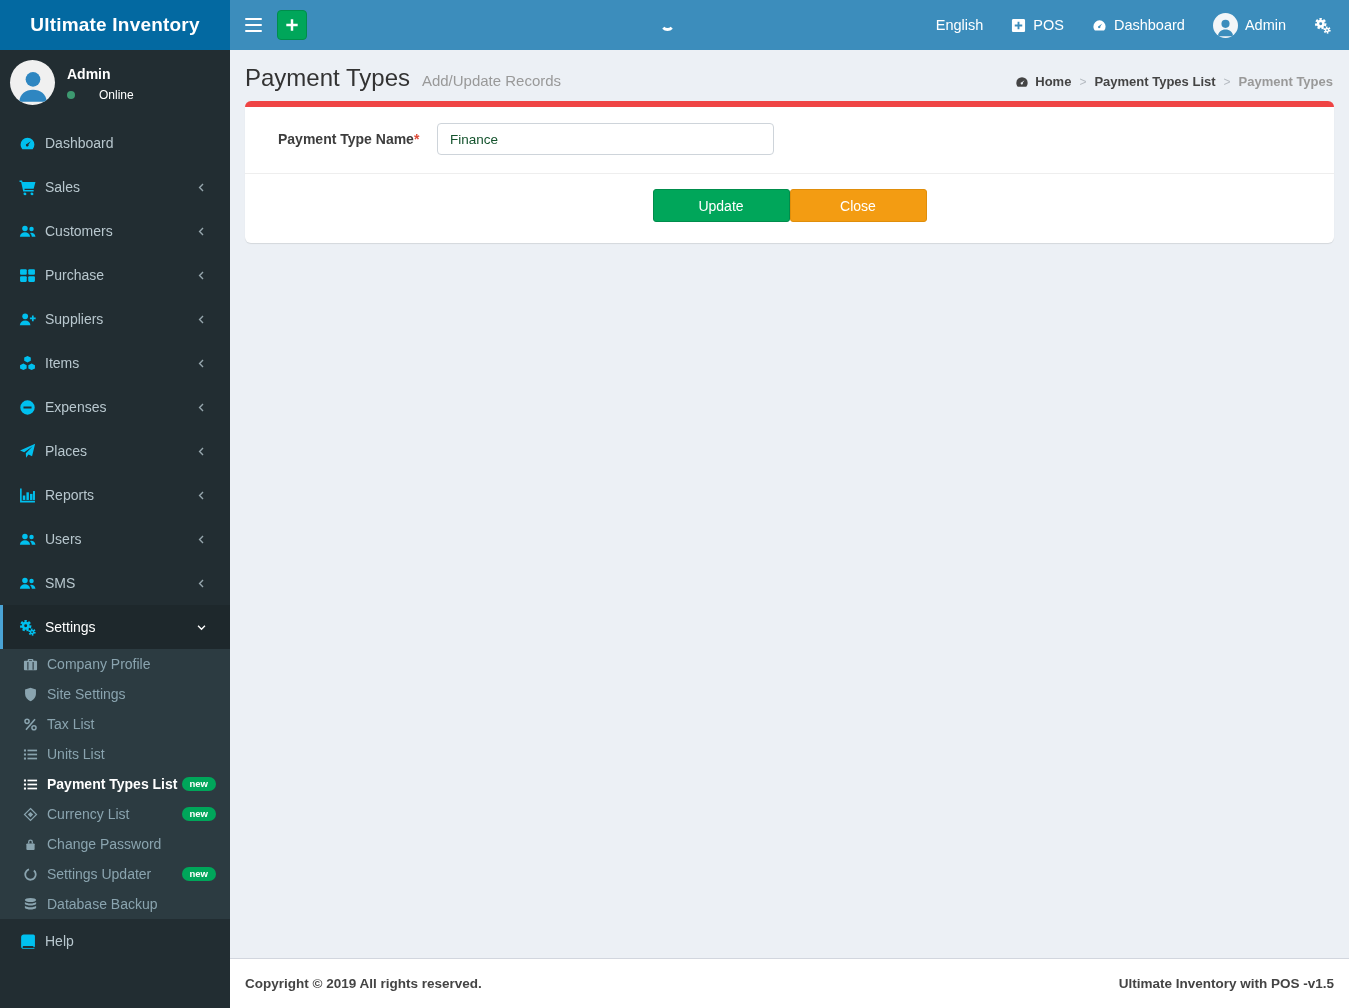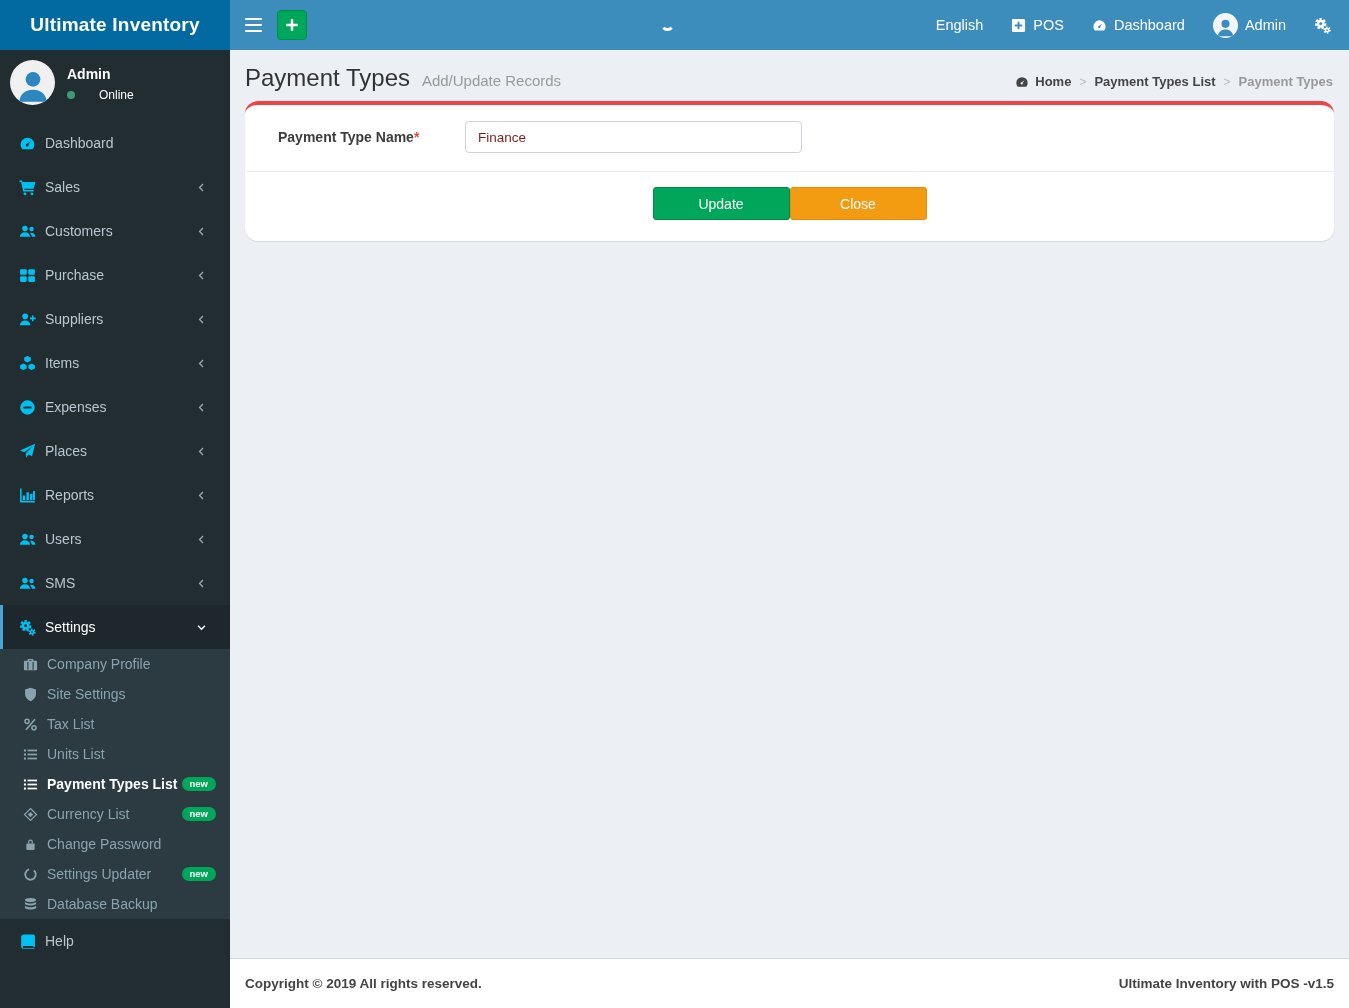--- a/index.html
+++ b/index.html
@@ -69,30 +69,30 @@
   .content-header { position:relative; padding:13px 15px 0 15px; height:47px; }
   .page-title { display:inline; font-size:24px; font-weight:500; color:#333; line-height:30px; }
   .page-subtitle { display:inline; font-size:15px; color:#999; margin-left:8px;text-align:center; }
   .breadcrumb { position:absolute; right:16px; top:24px; display:flex; align-items:center; gap:8px; font-size:13px; }
   .breadcrumb .ic { width:14px; height:14px; color:#444; }
   .bc-link { color:#444; font-weight:600; cursor:pointer; display:flex; align-items:center; gap:6px; }
   .bc-sep { color:#b5bbc1; font-size:12px; }
   .bc-current { color:#999; font-weight:600; }
 
   .box {
-    margin:4px 15px 0 15px; background:#fff; border-top:4px solid #ef4444;
-    border-radius:13px; box-shadow:0 1px 1px rgba(0,0,0,.1);
+    margin:4px 15px 0 15px; background:#fff; border-top:6px solid #ef4444;
+    border-radius:6px; box-shadow:0 1px 1px rgba(0,0,0,.1);
   }
   .box-body { padding:12px 15px 0 15px; }
   .form-row { display:flex; align-items:center; padding:4px 18px 10px 18px; }
   .form-label { width:159px; font-weight:bold; font-size:14px; color:#3d3d3d; }
   .req { color:#dd4b39; }
   .text-input {
     width:337px; height:32px; border:1px solid #ced4da; border-radius:4px;
-    padding:5px 12px; font-size:13.5px; color:#7f1d1d; font-family:"Liberation Sans",sans-serif; outline:none; background:#fff;margin-left:28px;
+    padding:5px 12px; font-size:13.5px; color:#14532d; font-family:"Liberation Sans",sans-serif; outline:none; background:#fff;
   }
   .divider { border:none; border-top:1px solid #eeeeee; margin:8px 0 0 0; }
   .btn-row { display:flex; justify-content:center; padding:15px 0 21px 0; }
   .btn { width:137px; height:33px; border-radius:3px; color:#fff; font-size:14px; font-family:"Liberation Sans",sans-serif; cursor:pointer; }
   .btn-update { background:#00a65a; border:1px solid #008d4c; }
   .btn-close { background:#f39c12; border:1px solid #e08e0b; }
 
   
   .footer {
     position:absolute; left:230px; right:0; bottom:0; height:50px; background:#fff;

